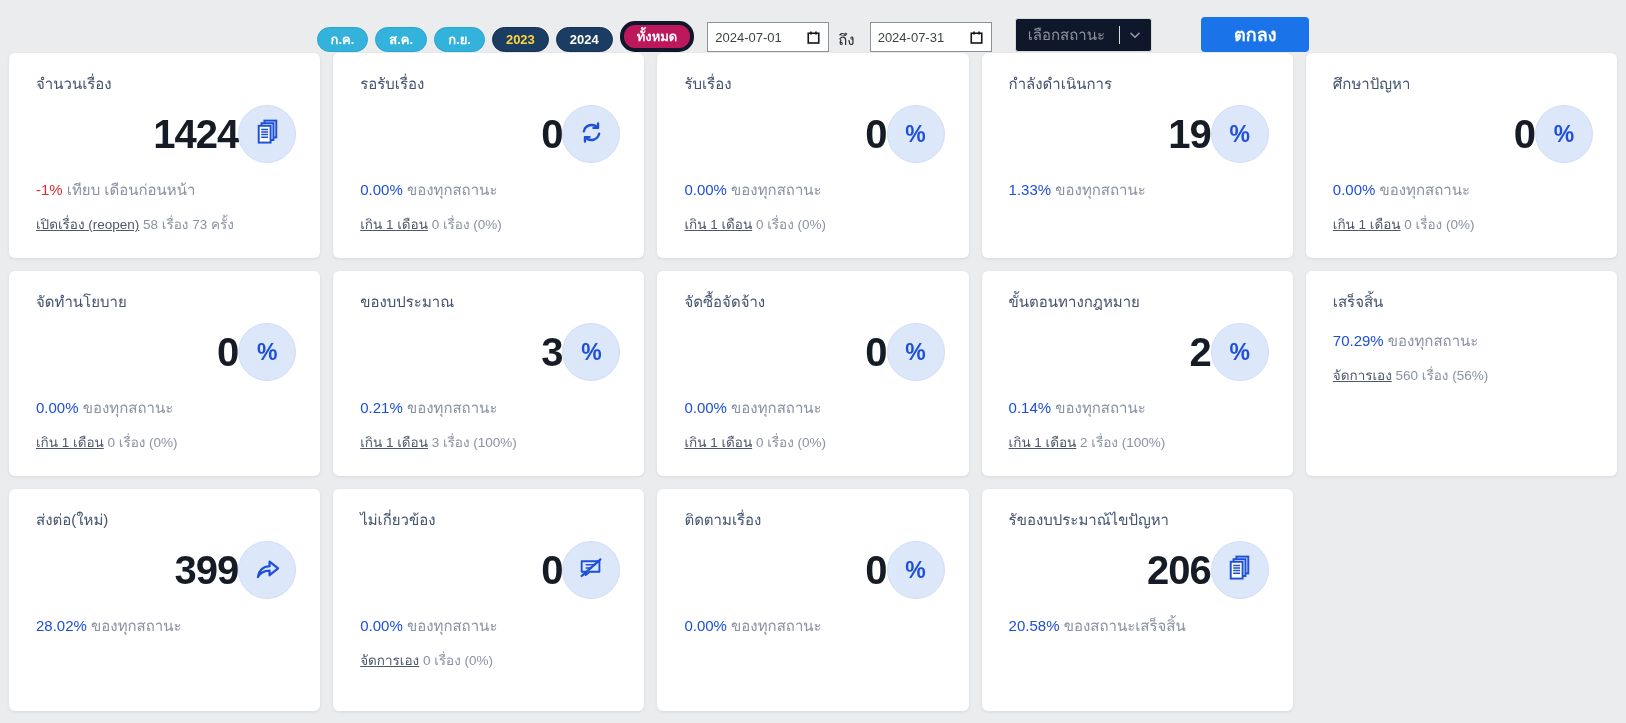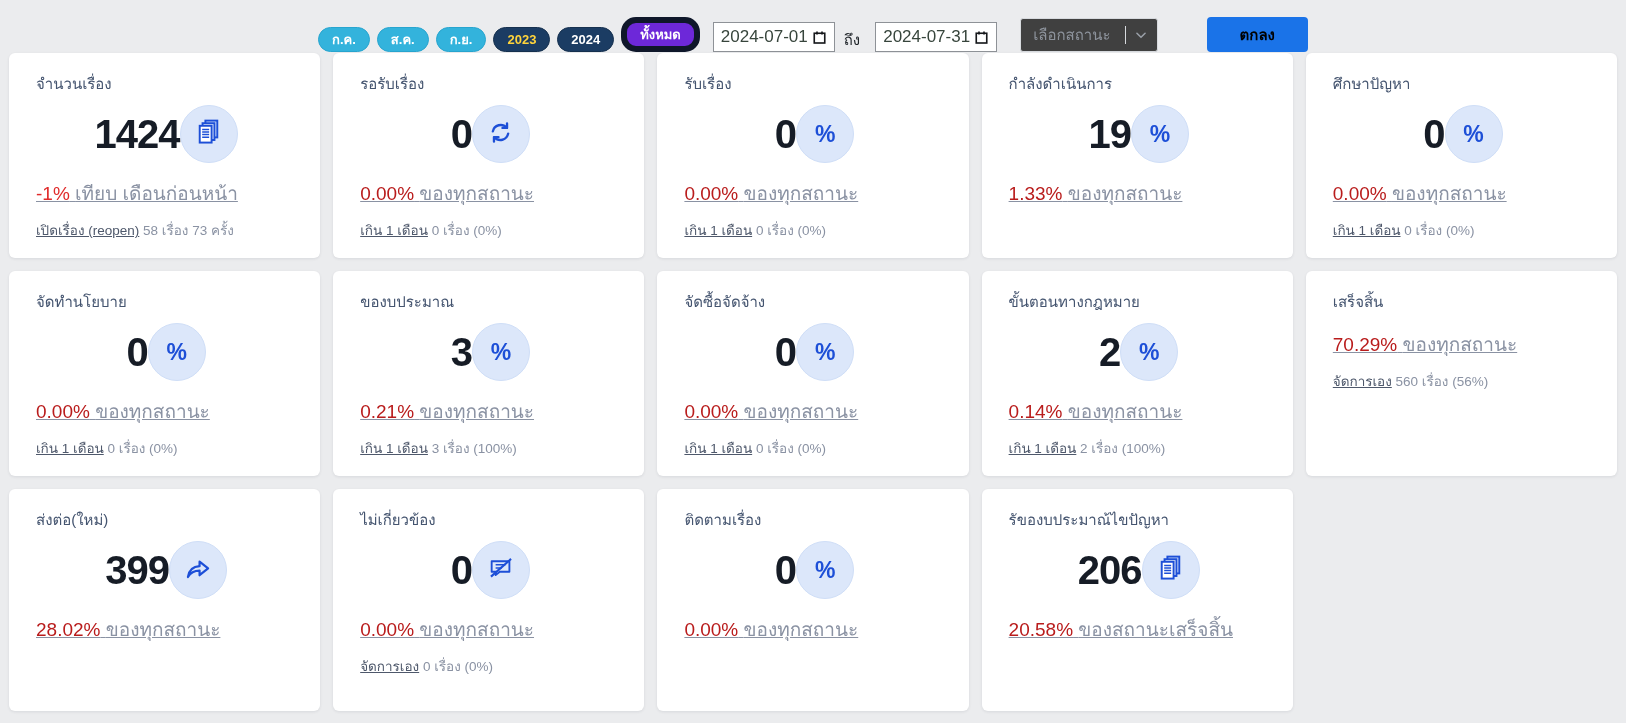--- a/index.html
+++ b/index.html
@@ -25,59 +25,59 @@
     padding:5px 13px;
     font-size:13px;
     font-weight:bold;
     color:#fff;
     cursor:pointer;
     line-height:1;
   }
   .pill-month { background:#33b3dc; border:1px solid #28a5cf; }
   .pill-year  { background:#1b3c63; border:1px solid #16314f; }
   .pill-2023  { color:#ffd43b; }
-  .pill-all   { background:#6d28d9; border:6px solid #0f172a;margin-top:36px; }
+  .pill-all   { background:#be185d; border:4px solid #0f172a;margin-top:36px; }
 
   .date-box {
     display:flex;
     align-items:center;
     justify-content:space-between;
     background:#fff;
     border:1px solid #8e9297;
     width:122px;
     height:30px;
     padding:0 7px;
-    font-size:17px;
+    font-size:13px;
     color:#37453c;
     margin-left:6px;
     cursor:text;
   }
   .to-label { font-size:15px; color:#1f2429; margin:0 2px; }
   .status-select {
     display:flex;
     align-items:center;
-    background:#404040;
+    background:#0f172a;
     border:1px solid #d7dade;
     border-radius:3px;
     height:34px;
     padding:0 9px 0 12px;
     margin-left:16px;
     color:#8d939c;
     font-size:15px;
     cursor:pointer;
   }
   .status-select .divider { width:1px; height:18px; background:#d7dade; margin:0 8px 0 14px; }
   .submit-btn {
     background:#1a73e8;
-    color:#000000;
+    color:#ffffff;
     border:none;
     border-radius:4px;
     height:35px;
     padding:0 33px;
-    font-size:15px;
+    font-size:18px;
     font-weight:bold;
     margin-left:42px;
     cursor:pointer;
     font-family:"Liberation Sans", sans-serif;
   }
 
   
   .grid {
     display:grid;
     grid-template-columns:repeat(5, 1fr);
@@ -85,40 +85,40 @@
     gap:13px;
     padding:1px 9px 0 9px;
   }
   .card {
     background:#fff;
     border-radius:6px;
     box-shadow:0 1px 3px rgba(40,50,70,.10);
     padding:19px 24px 0 27px;
   }
   .card-title { font-size:15px; color:#44546f; margin-bottom:9px; }
-  .card-main  { display:flex; align-items:center; justify-content:center; }
+  .card-main  { display:flex; align-items:center; justify-content:flex-end; }
   .card-value {
     font-size:40px;
     font-weight:bold;
     color:#161c26;
     line-height:58px;
     letter-spacing:-1px;
   }
   .icon-circle {
     width:58px; height:58px;
     border-radius:50%;
     background:#dce7fa;
     border:1px solid #cfdef7;
     display:flex; align-items:center; justify-content:center;
     color:#1d4fd7;
     flex:0 0 auto;
   }
   .percent-glyph { font-size:23px; font-weight:bold; color:#1d4fd7; }
-  .card-sub  { margin-top:15px; font-size:19px; color:#8a92a3;text-decoration:underline; }
-  .card-sub .sub-value { color:#b91c1c; }
+  .card-sub  { margin-top:15px; font-size:15px; color:#8a92a3; }
+  .card-sub .sub-value { color:#1d4ed8; }
   .card-link { margin-top:11px; font-size:13.5px; color:#8a92a3; }
   .card-link .link-label {
     color:#4e586b;
     text-decoration:underline;
     cursor:pointer;
   }
   .cal-icon, .chev-icon { display:inline-flex; align-items:center; }
 </style>
 </head>
 <body>

